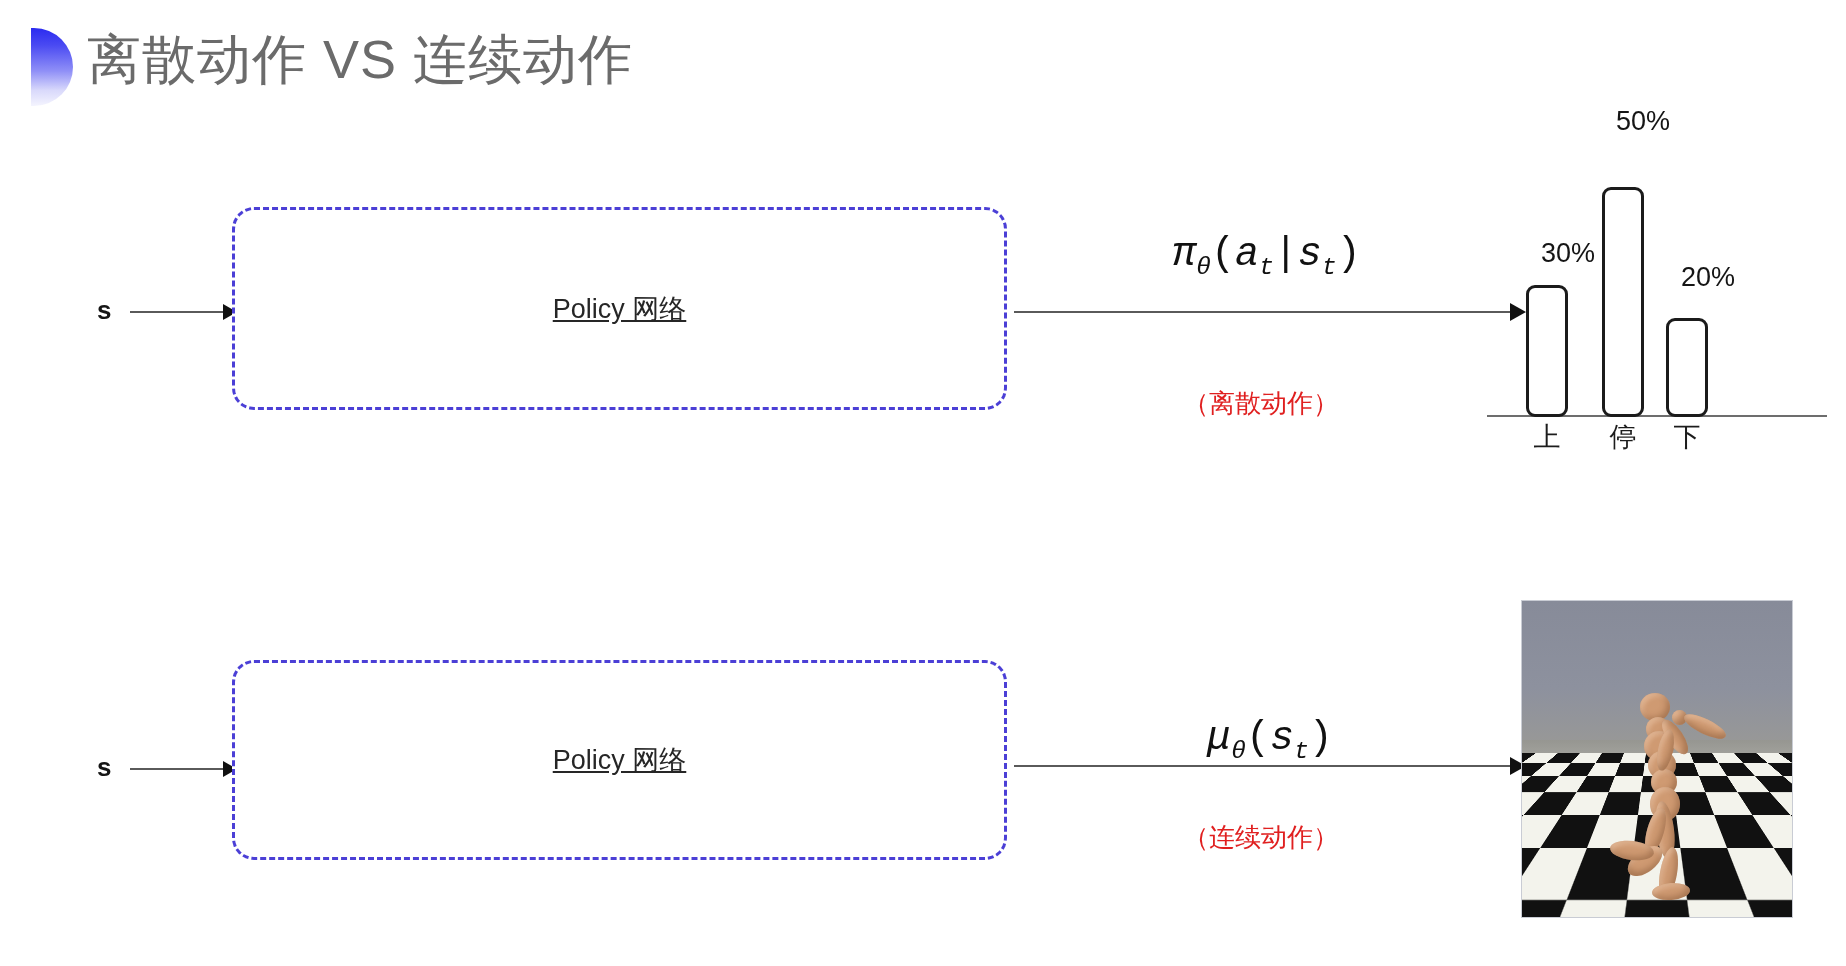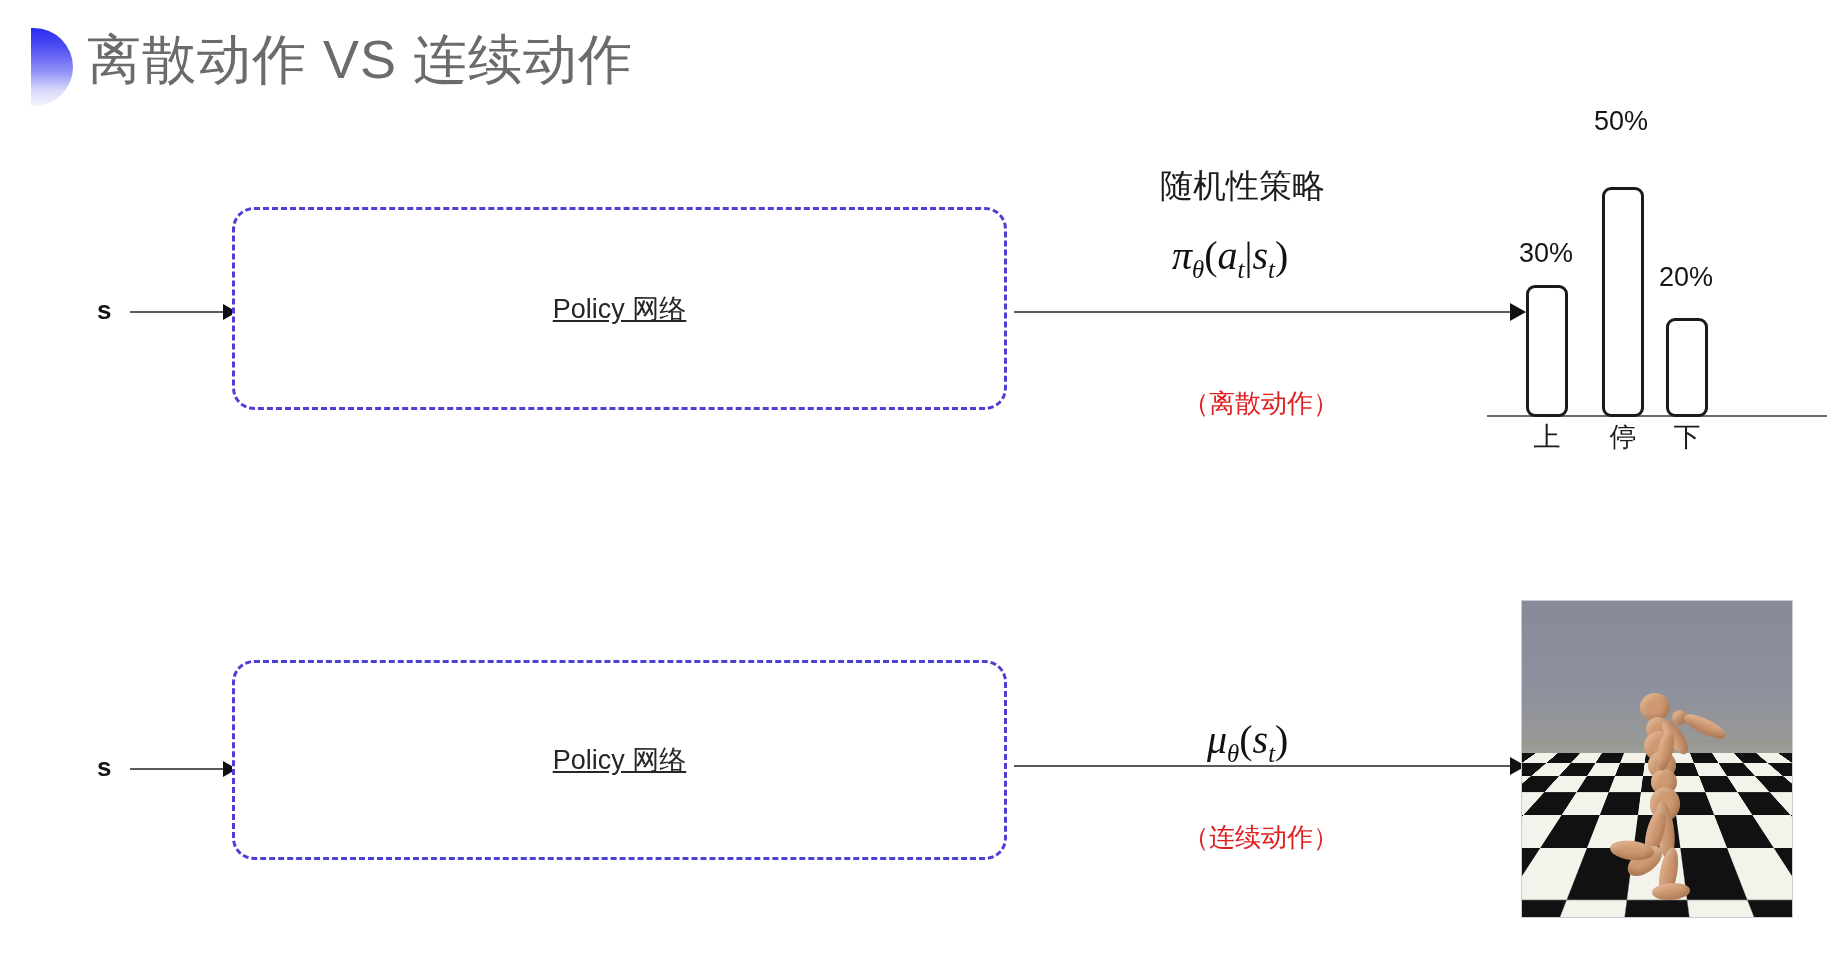--- a/index.html
+++ b/index.html
@@ -93,21 +93,21 @@
 
   
   .policy-kind {
     position: absolute;
     font-size: 33px;
     color: #1c1c1c;
     white-space: nowrap;
   }
   .formula {
     position: absolute;
-    font-family: Liberation Serif, serif;
+    font-family: Liberation Mono, monospace;
     font-style: italic;
     font-size: 40px;
     color: #111111;
     white-space: nowrap;
   }
   .formula .sub {
     font-size: 0.62em;
     vertical-align: sub;
     font-style: italic;
   }
@@ -135,21 +135,21 @@
   .bar {
     position: absolute;
     bottom: 38px;
     background: #ffffff;
     border: 3px solid #1b1b1b;
     border-radius: 9px;
     box-sizing: border-box;
   }
   .bar-value {
     position: absolute;
-    text-align: center;
+    text-align: right;
     font-size: 27px;
     color: #151515;
     white-space: nowrap;
   }
   .bar-cat {
     position: absolute;
     bottom: 0;
     text-align: center;
     font-size: 27px;
     color: #1c1c1c;
@@ -207,21 +207,20 @@
   <div class="title-bullet"></div>
   <div class="title-text">离散动作 VS 连续动作</div>
 
   <div class="s-label" style="left:80px; top:295px;">s</div>
   <div class="arrow short" style="left:113px; top:311px; width:105px;"></div>
 
   <div class="policy-box" style="left:215px; top:207px; width:775px; height:203px;">
     <div class="policy-box-label">Policy 网络</div>
   </div>
 
-  <div class="policy-kind" style="left:1143px; top:164px;">随机性策略</div>
 
   <div class="formula" style="left:1155px; top:232px;">
     <span>π</span><span class="sub">θ</span><span class="upright">(</span><span>a</span><span class="sub">t</span><span class="upright">|</span><span>s</span><span class="sub">t</span><span class="upright">)</span>
   </div>
 
   <div class="arrow" style="left:997px; top:311px; width:510px;"></div>
 
   <div class="action-note" style="left:1166px; top:386px;">（离散动作）</div>
 
   <div class="chart" style="left:1470px; top:110px; width:360px; height:345px;">

